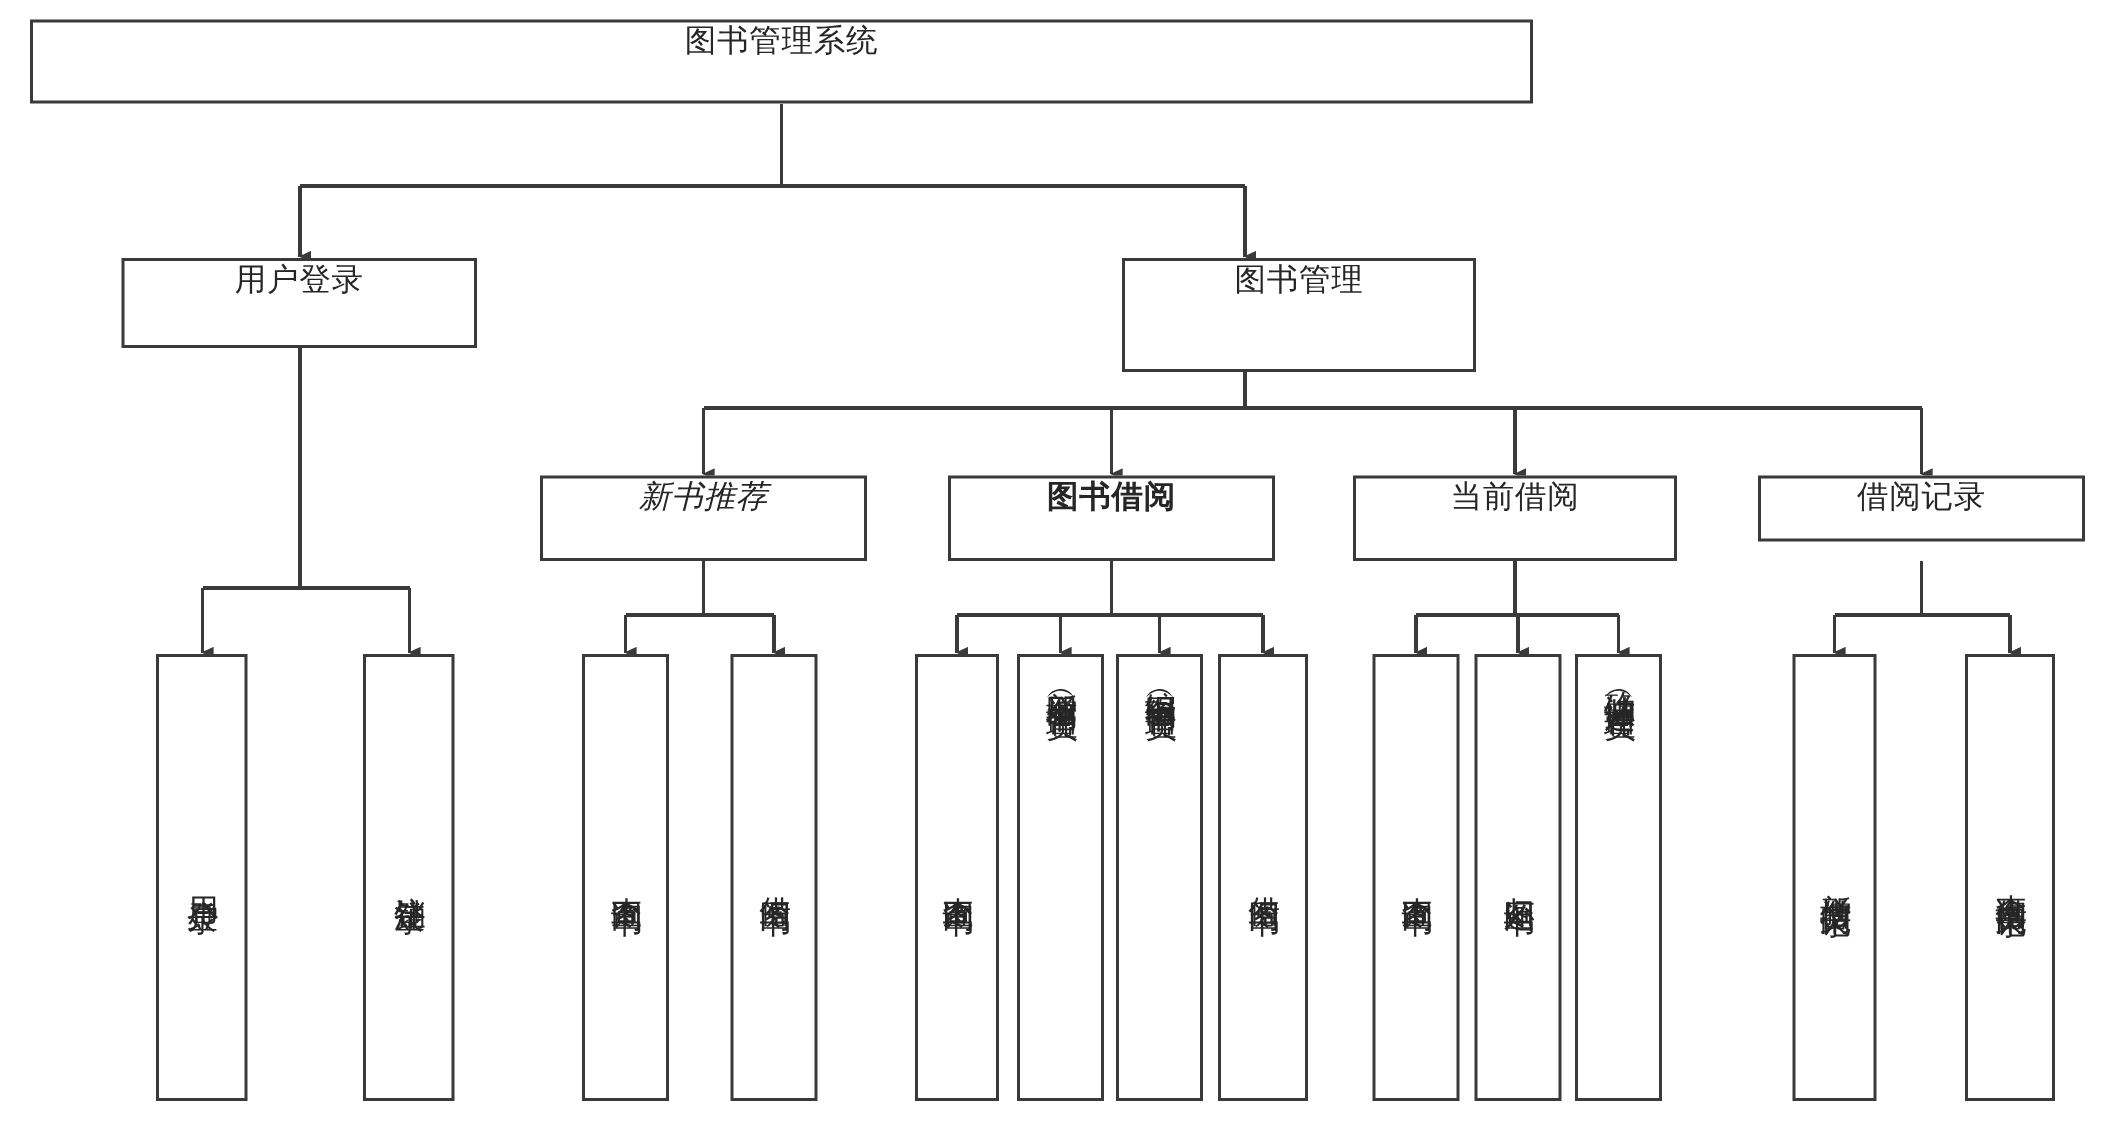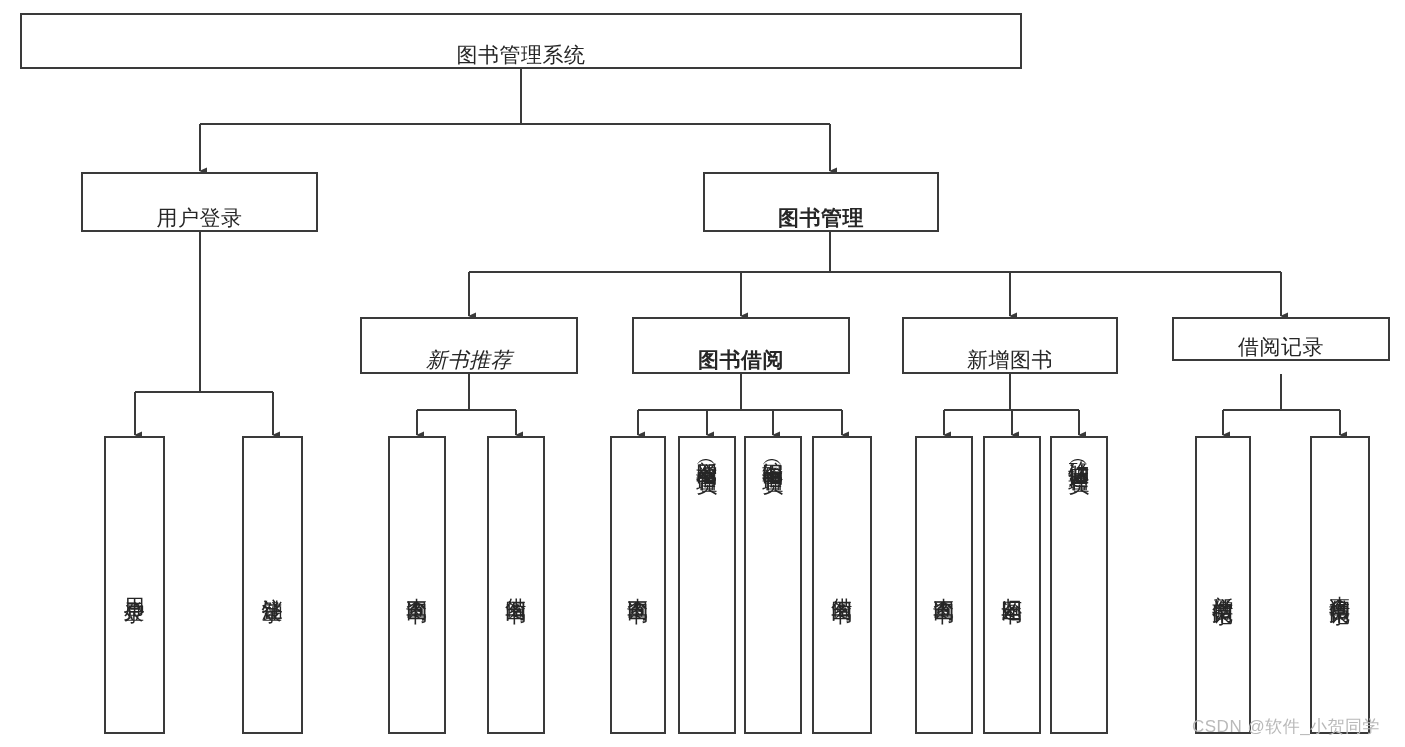--- a/index.html
+++ b/index.html
@@ -24,21 +24,21 @@
     width: 1405px;
     height: 747px;
   }
   .node {
     position: absolute;
     box-sizing: border-box;
     border: 2.5px solid #3a3a3a;
     background: #ffffff;
     color: #262626;
     display: flex;
-    align-items: flex-end;
+    align-items: flex-start;
     justify-content: center;
     text-align: center;
   }
   .node.h {
     font-size: 21px;
     line-height: 1.2;
     letter-spacing: 0.5px;
   }
   .node.v {
     writing-mode: vertical-rl;
@@ -113,31 +113,31 @@
       </g>
   </svg>
 
   <div id="node-layer">
       <div class="node h" style="left: 20px; top: 13px; width: 1002px; height: 56px;">
         <span class="label">图书管理系统</span>
       </div>
       <div class="node h" style="left: 81px; top: 172px; width: 237px; height: 60px;">
         <span class="label">用户登录</span>
       </div>
-      <div class="node h" style="left: 703px; top: 172px; width: 236px; height: 60px; font-weight: bold;">
+      <div class="node h" style="left: 748px; top: 172px; width: 236px; height: 76px;">
         <span class="label">图书管理</span>
       </div>
       <div class="node h" style="left: 360px; top: 317px; width: 218px; height: 57px; font-style: italic;">
         <span class="label">新书推荐</span>
       </div>
       <div class="node h" style="left: 632px; top: 317px; width: 218px; height: 57px; font-weight: bold;">
         <span class="label">图书借阅</span>
       </div>
       <div class="node h" style="left: 902px; top: 317px; width: 216px; height: 57px;">
-        <span class="label">新增图书</span>
+        <span class="label">当前借阅</span>
       </div>
       <div class="node h" style="left: 1172px; top: 317px; width: 218px; height: 44px;">
         <span class="label">借阅记录</span>
       </div>
       <div class="node v" style="left: 104px; top: 436px; width: 61px; height: 298px;">
         <span class="label">用户登录</span>
       </div>
       <div class="node v" style="left: 242px; top: 436px; width: 61px; height: 298px;">
         <span class="label">注销登录</span>
       </div>
@@ -169,14 +169,13 @@
         <span class="label">确认归还（管理员）</span>
       </div>
       <div class="node v" style="left: 1195px; top: 436px; width: 56px; height: 298px;">
         <span class="label">新增借阅记录</span>
       </div>
       <div class="node v" style="left: 1310px; top: 436px; width: 60px; height: 298px;">
         <span class="label">查询借阅记录</span>
       </div>
     </div>
 
-  <div class="watermark" style="left:1192px; top:715px;">CSDN @软件_小贺同学</div>
 </div>
 
 </body></html>

